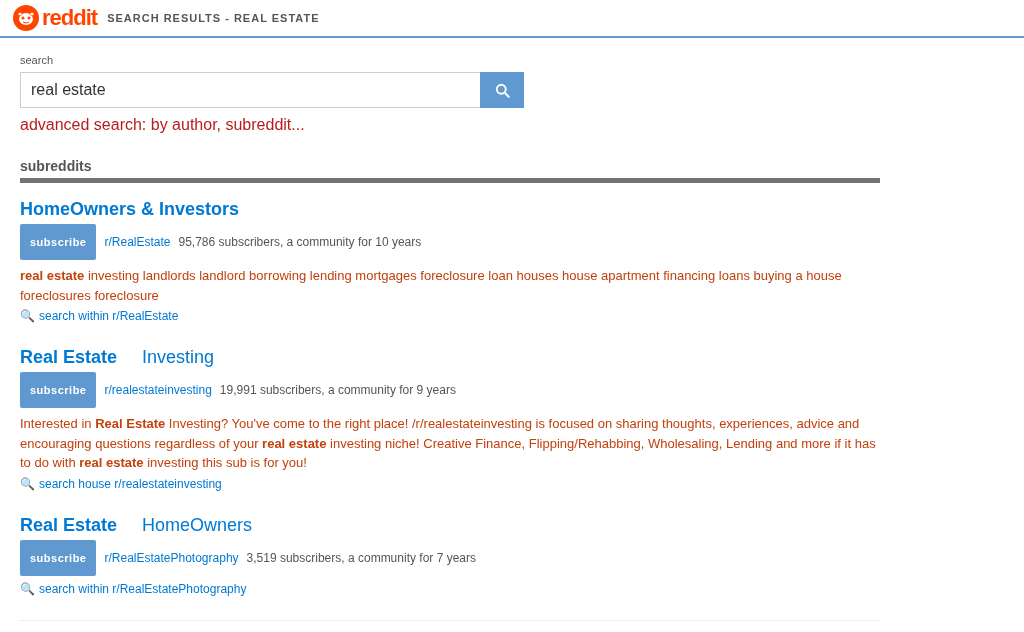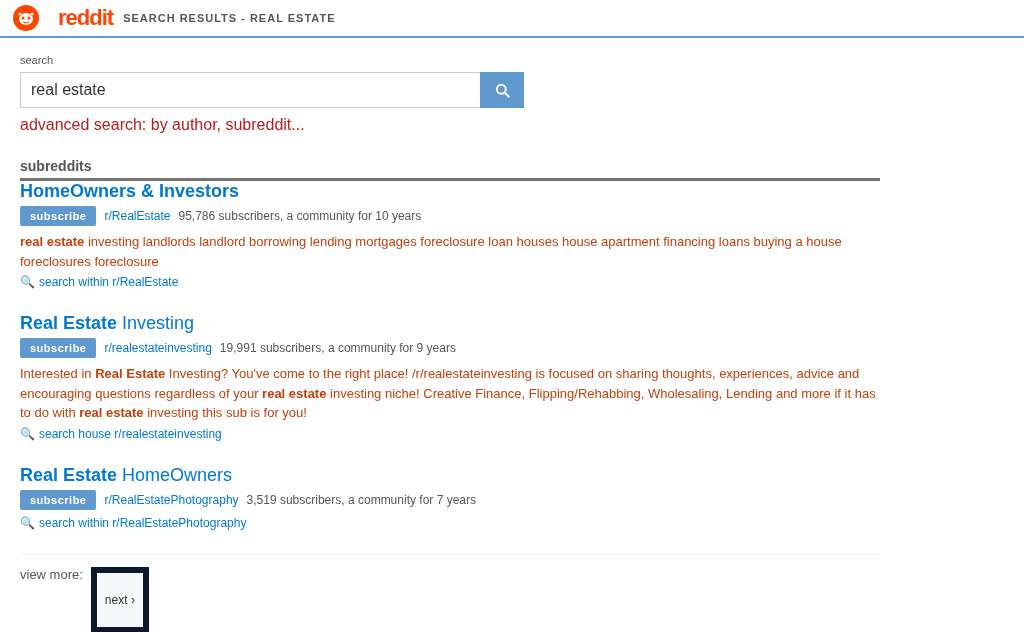--- a/index.html
+++ b/index.html
@@ -15,21 +15,21 @@
       background: #fff;
       border-bottom: 2px solid #5f99cf;
       padding: 4px 12px;
       display: flex;
       align-items: center;
       gap: 10px;
     }
     #header-logo {
       display: flex;
       align-items: center;
-      gap: 18px;
+      gap: 2px;
     }
     .logo-alien {
       width: 28px;
       height: 28px;
     }
     .logo-reddit-text {
       font-size: 22px;
       font-weight: bold;
       color: #ff4500;
       font-family: 'Arial Black', sans-serif;
@@ -89,61 +89,62 @@
       font-size: 16px;
       color: #b91c1c;
       text-decoration: none;
     }
 
     
     .section-header {
       font-size: 14px;
       font-weight: bold;
       color: #555;
-      border-bottom: 3px solid #737373;
+      border-bottom: 5px solid #737373;
       padding-bottom: 4px;
       margin-top: 24px;
-      margin-bottom: 0;
+      margin-bottom: 16px;
     }
 
     
     .subreddit-item {
       margin-bottom: 24px;
     }
     .subreddit-title {
       font-size: 18px;
       margin-bottom: 4px;
     }
     .subreddit-title a {
       text-decoration: none;
     }
     .subreddit-title a .title-bold {
       font-weight: bold;
       color: #0079d3;
     }
     .subreddit-title a .title-normal {
       font-weight: normal;
       color: #0079d3;
+      margin-left: 20px;
     }
     .subreddit-meta-row {
       display: flex;
       align-items: center;
       gap: 8px;
       margin-bottom: 6px;
     }
     .subscribe-btn {
       background: #5f99cf;
       color: #fff;
       border: none;
       padding: 2px 10px;
       font-size: 11px;
       font-weight: bold;
       cursor: pointer;
       border-radius: 2px;
-      height: 20px;
+      height: 36px;
       letter-spacing: 0.5px;
     }
     .subreddit-link {
       color: #0079d3;
       font-size: 12px;
       text-decoration: none;
     }
     .subreddit-stats {
       font-size: 12px;
       color: #555;

